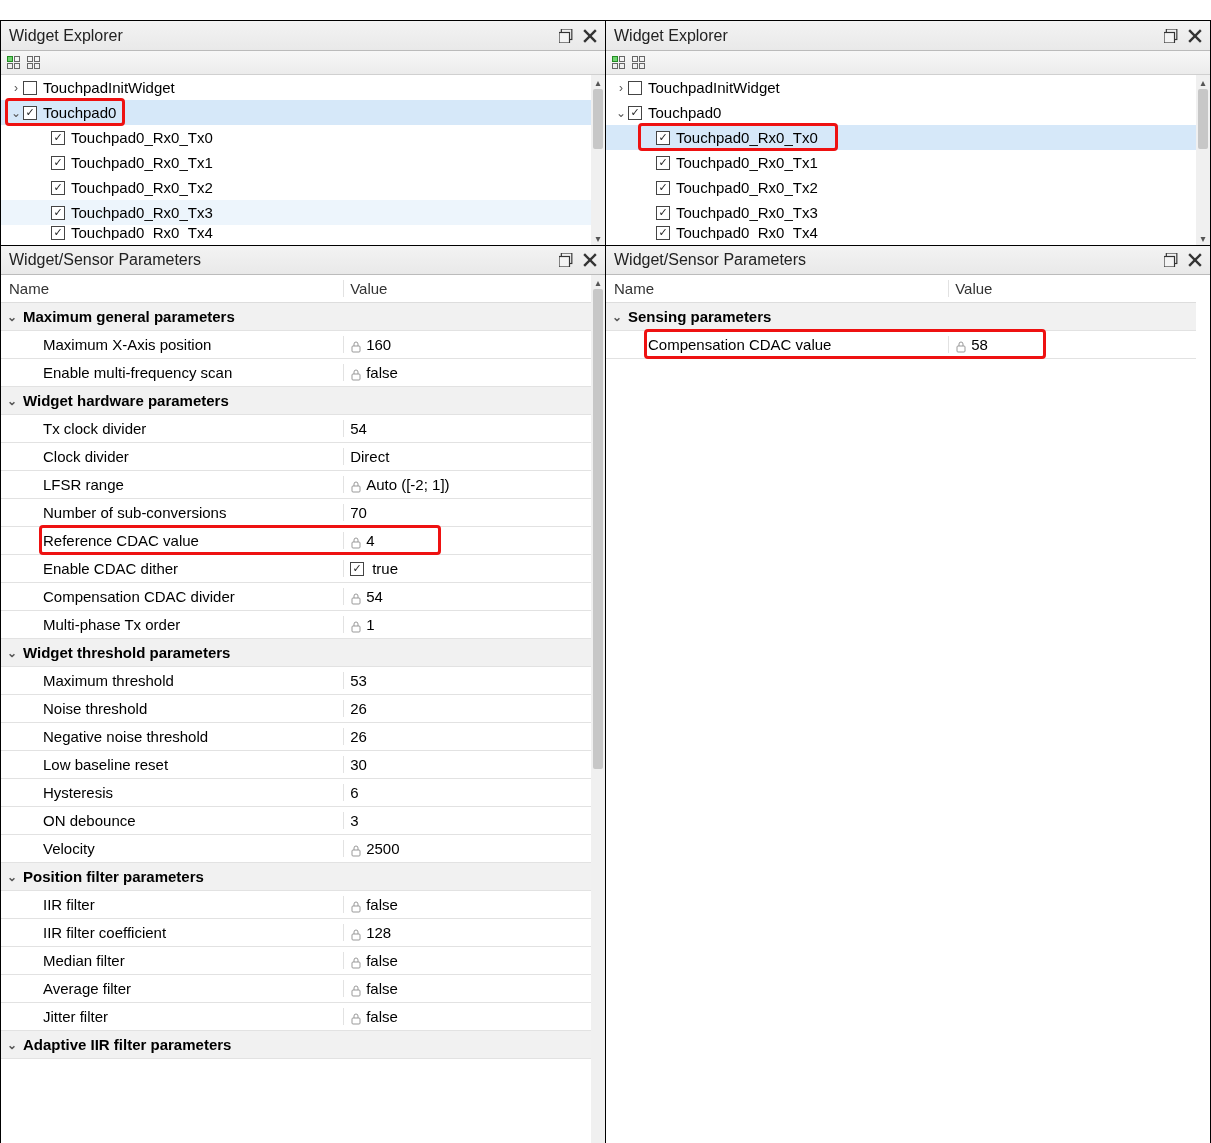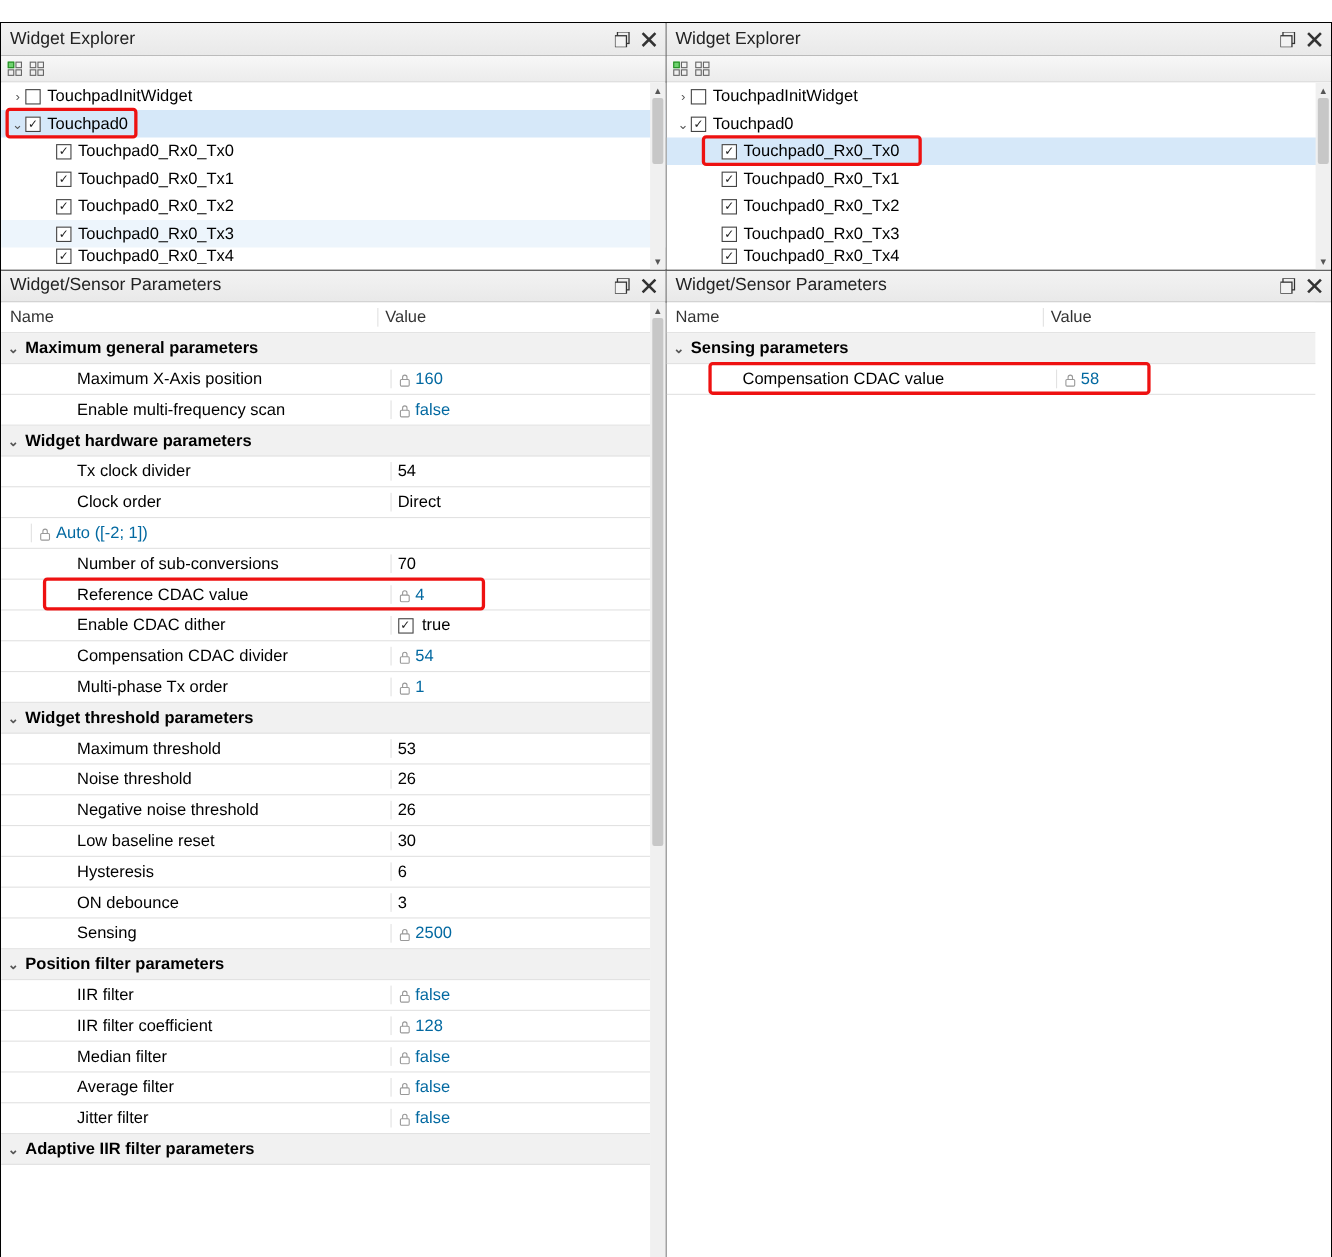--- a/index.html
+++ b/index.html
@@ -45,26 +45,26 @@
   .tree-label { margin-left:2px; }
   .highlight-box { border:3px solid #e11; position:absolute; border-radius:4px; pointer-events:none; }
   .params-area { flex:1; background:#fff; position:relative; overflow:hidden; }
   .table-wrap { position:absolute; left:0; top:0; right:14px; bottom:0; overflow:hidden; }
   .params-vscroll { position:absolute; right:0; top:0; width:14px; bottom:0; background:#f0f0f0; }
   .table-header { display:flex; border-bottom:1px solid #ddd; height:28px; align-items:center; background:#fff; }
   .col-name { width:58%; padding-left:8px; color:#333; }
   .col-value { flex:1; padding-left:6px; color:#333; border-left:1px solid #e2e2e2; }
   .group-row { display:flex; align-items:center; height:28px; background:#f1f1f1; border-bottom:1px solid #e2e2e2; font-weight:700; }
   .group-twisty { width:22px; display:inline-flex; justify-content:center; color:#555; font-size:12px; }
-  .param-row { display:flex; align-items:center; height:28px; border-bottom:1px solid #e2e2e2;padding-left:27px; }
+  .param-row { display:flex; align-items:center; height:28px; border-bottom:1px solid #e2e2e2; }
   .param-name { width:58%; padding-left:42px; }
   .param-value { flex:1; padding-left:6px; border-left:1px solid #e2e2e2; display:flex; align-items:center; gap:4px; }
   .lock { width:12px;height:12px; }
   .lock svg { width:12px;height:12px; }
-  .locked-text { color:#0369a1; }
+  .locked-text { color:#000000; }
   .cb-inline { width:14px;height:14px;border:1px solid #444;background:#fff;display:inline-flex;align-items:center;justify-content:center;font-size:11px;margin-right:4px; }
   .cb-inline.checked::after { content:"✓"; color:#222; }
   .rel { position:relative; }
 </style>
 </head>
 <body>
 
 <div class="container">
 
   <div class="column">
@@ -198,26 +198,27 @@
               <span class="group-twisty">⌄</span>
               <span>Widget hardware parameters</span>
             </div>
             <div class="param-row rel">
               <div class="param-name">Tx clock divider</div>
               <div class="param-value">
                 <span>54</span>
               </div>
             </div>
             <div class="param-row rel">
-              <div class="param-name">Clock order</div>
+              <div class="param-name">Clock divider</div>
               <div class="param-value">
                 <span>Direct</span>
               </div>
             </div>
             <div class="param-row rel">
+              <div class="param-name">LFSR range</div>
               <div class="param-value">
                 <span class="lock"><svg viewBox="0 0 12 12">
                     <rect x="2" y="5" width="8" height="6" rx="1" fill="none" stroke="#999"></rect>
                     <path d="M4 5 V3 a2 2 0 0 1 4 0 V5" fill="none" stroke="#999"></path>
                   </svg></span>
                 <span class="locked-text">Auto ([-2; 1])</span>
               </div>
             </div>
             <div class="param-row rel">
               <div class="param-name">Number of sub-conversions</div>
@@ -297,21 +298,21 @@
                 <span>6</span>
               </div>
             </div>
             <div class="param-row rel">
               <div class="param-name">ON debounce</div>
               <div class="param-value">
                 <span>3</span>
               </div>
             </div>
             <div class="param-row rel">
-              <div class="param-name">Sensing</div>
+              <div class="param-name">Velocity</div>
               <div class="param-value">
                 <span class="lock"><svg viewBox="0 0 12 12">
                     <rect x="2" y="5" width="8" height="6" rx="1" fill="none" stroke="#999"></rect>
                     <path d="M4 5 V3 a2 2 0 0 1 4 0 V5" fill="none" stroke="#999"></path>
                   </svg></span>
                 <span class="locked-text">2500</span>
               </div>
             </div>
             <div class="group-row">
               <span class="group-twisty">⌄</span>

